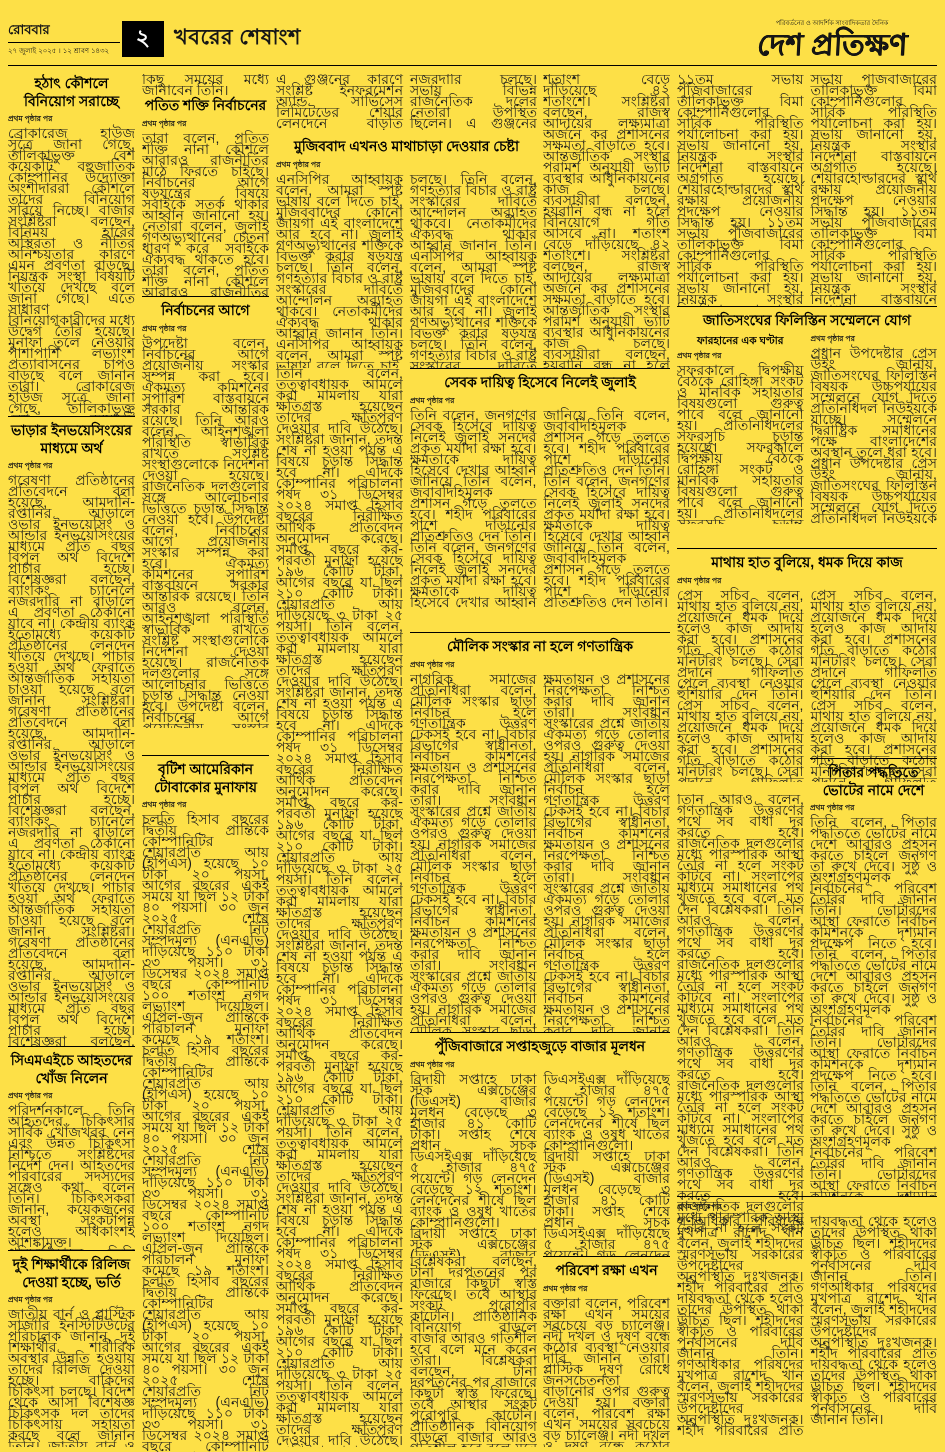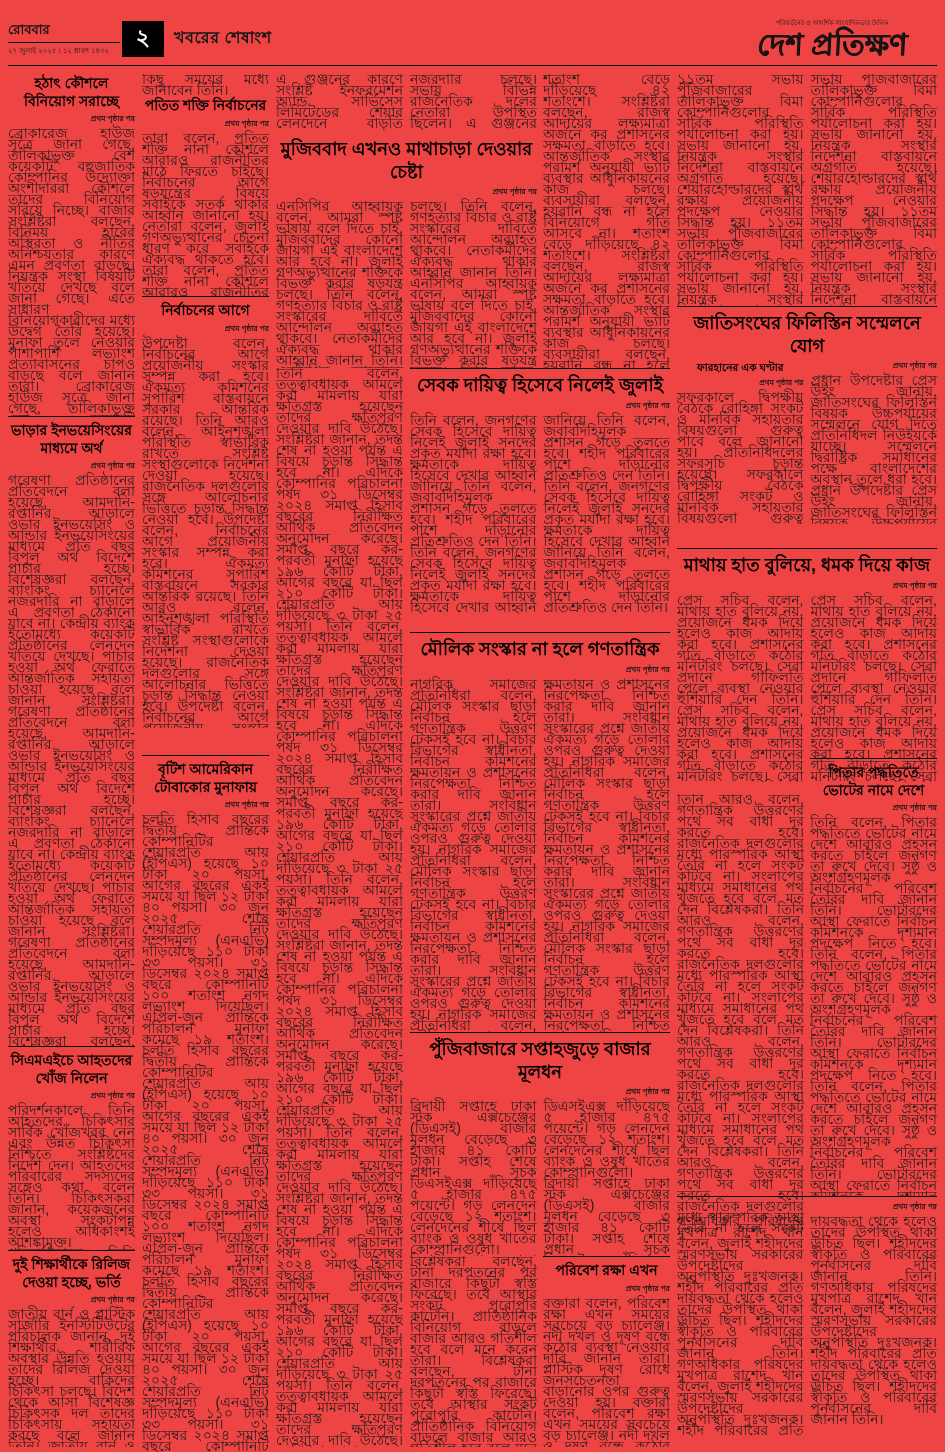--- a/index.html
+++ b/index.html
@@ -1,44 +1,44 @@
 <!DOCTYPE html>
 <html><head>
 <meta charset="utf-8">
 <style>
   * { margin:0; padding:0; box-sizing:border-box; }
   html,body { background:#dcdcdc; }
   body { font-family:"Liberation Sans","DejaVu Sans",sans-serif; }
   .page { position:relative; width:945px; height:1452px; margin:0 auto;
-          background:#ef4444; color:#161616; overflow:hidden; }
+          background:#fde047; color:#161616; overflow:hidden; }
 
   
   .hd { position:absolute; left:8px; top:12px; width:929px; height:54px;
         display:flex; align-items:center; border-bottom:1.5px solid #000; }
   .hd-day { width:112px; }
   .hd-day .day { font-size:13px; font-weight:bold; border-bottom:1px solid #000;
                  padding-bottom:1px; margin-bottom:2px; }
   .hd-day .date { font-size:7px; white-space:nowrap; }
   .pagebox { width:42px; height:36px; background:#000; color:#fff;
              display:flex; align-items:center; justify-content:center;
              font-size:22px; font-weight:bold; margin:0 10px 0 2px; }
-  .section { font-size:16px; font-weight:bold; letter-spacing:0.5px; }
+  .section { font-size:21px; font-weight:bold; letter-spacing:0.5px; }
   .mast { margin-left:auto; text-align:center; width:210px; }
   .mast .tagline { font-size:6.5px; margin-bottom:1px; }
   .mast .logo { font-size:30px; font-weight:900; line-height:1;
                 text-shadow:0.6px 0 #000; transform:skewX(-3deg); }
 
   
   .art { position:absolute; overflow:hidden; }
   .rule { border-top:1px solid #000; padding-top:4px; }
   .hl { font-weight:bold; text-align:center; line-height:1.25; margin:1px 0 3px; color:#000; }
   .hl.xs { font-size:10.5px; }
   .hl.sm { font-size:14px; }
-  .hl.md { font-size:18px; }
-  .contd { font-size:7.5px; font-weight:bold; text-align:right; margin-bottom:3px; }
+  .hl.md { font-size:14px; }
+  .contd { font-size:7.5px; font-weight:bold; text-align:left; margin-bottom:3px; }
   .body { font-size:14px; line-height:11px; text-align:justify; color:#1c1c1c; }
   .cols2 { column-count:2; column-gap:7px; }
   .m-lead { height:62px; overflow:hidden; margin-bottom:2px; }
   .duo { display:flex; gap:7px; }
   .duo > div { flex:1; min-width:0; }
 
   
   #a1     { left:8px;   top:74px;   width:127px; height:342px; }
   #a5     { left:8px;   top:416px;  width:127px; height:630px; }
   #a6     { left:8px;   top:1046px; width:127px; height:204px; }

